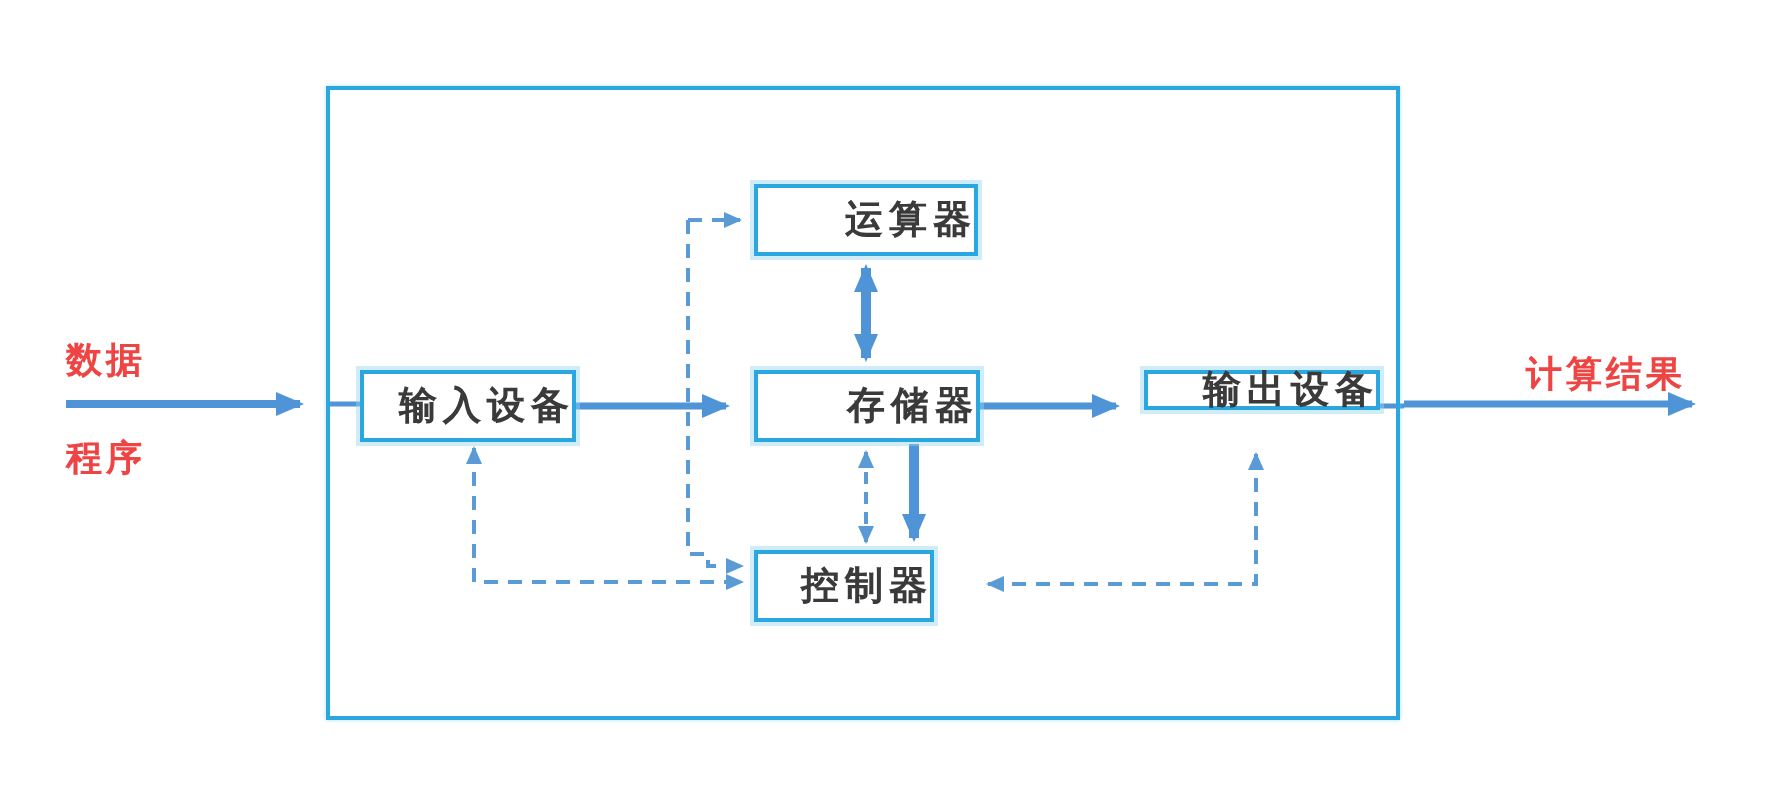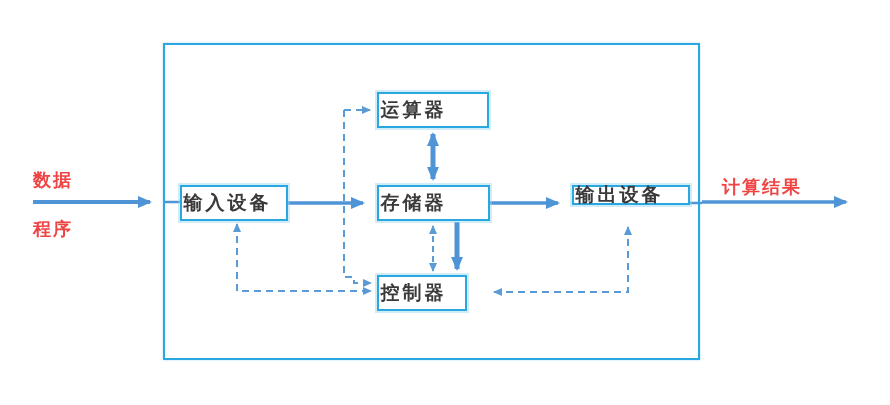--- a/index.html
+++ b/index.html
@@ -9,36 +9,36 @@
   }
   .wires{position:absolute;left:0;top:0;width:890px;height:405px;}
   .outer-box{
     position:absolute;left:163px;top:43px;width:537px;height:317px;
     border:2px solid #2ba7df;box-shadow:0 0 2px rgba(120,200,235,.6);
     background:transparent;box-sizing:border-box;
   }
   .node{
     position:absolute;background:#ffffff;border:2px solid #2ba7df;
     box-shadow:0 0 0 2px rgba(150,212,240,.45);
-    display:flex;align-items:center;justify-content:flex-start;
+    display:flex;align-items:center;justify-content:flex-end;
     box-sizing:border-box;
     font-size:19px;font-weight:700;color:#3a3a3a;letter-spacing:3px;
   }
   .node span{transform:translateX(1.5px);} 
   .n-input  {left:180px;top:185px;width:108px;height:36px;}
   .n-alu    {left:377px;top:92px; width:112px;height:36px;}
   .n-memory {left:377px;top:185px;width:113px;height:36px;}
   .n-ctrl   {left:377px;top:275px;width:90px;height:36px;}
   .n-output {left:572px;top:185px;width:118px;height:20px;}
   .ext-label{
     position:absolute;font-size:18px;font-weight:700;color:#ef4444;letter-spacing:2px;
   }
   .lbl-data   {left:33px; top:168px;}
   .lbl-program{left:33px; top:217px;}
-  .lbl-result {left:722px;top:175px;text-align:right;}
+  .lbl-result {left:763px;top:175px;text-align:right;}
 </style>
 </head>
 <body>
 
 <div class="canvas">
 
   <svg class="wires" width="890" height="405" viewBox="0 0 890 405">
     <defs>
       <marker id="mSolid" markerUnits="userSpaceOnUse" markerWidth="15" markerHeight="13" refX="12" refY="6" orient="auto-start-reverse">
         <path d="M0,0 L14,6 L0,12 Z" fill="#4f94d6"></path>

